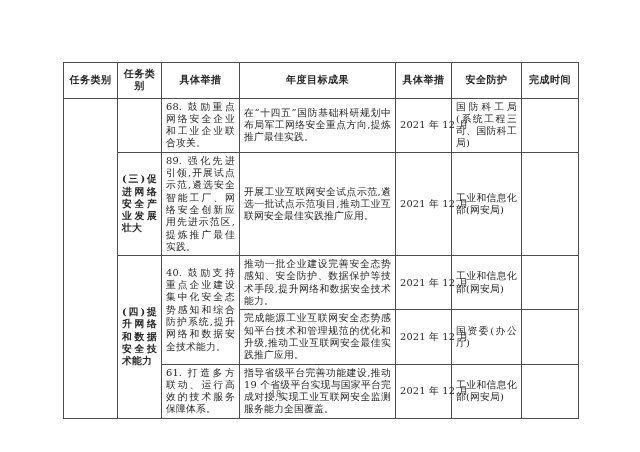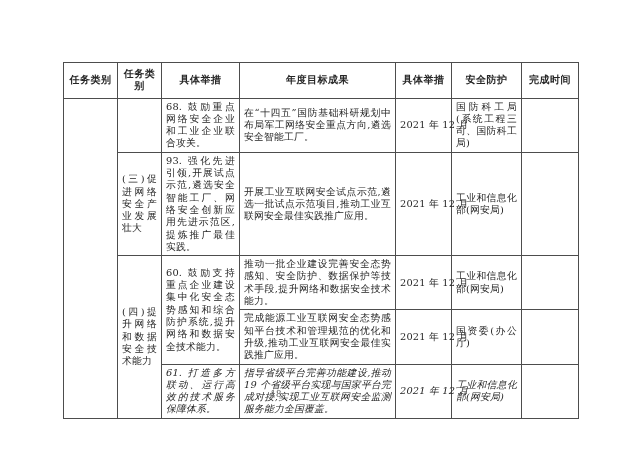--- a/index.html
+++ b/index.html
@@ -20,31 +20,31 @@
     font-size:9.8px;
     line-height:12.3px;
     letter-spacing:0.2px;
     word-break:break-all;
   }
   .task-table th{
     font-weight:bold;text-align:center;
     font-size:10px;padding:5px 1px;letter-spacing:0.5px;
   }
   .c-justify{text-align:justify;text-align-last:left;}
-  .c-kw{text-align:justify;padding:2px 3px;}
+  .c-kw{text-align:justify;padding:2px 3px;font-weight:bold;}
   .c-time{
     text-align:center;white-space:nowrap;
     font-size:9.2px;letter-spacing:-0.2px;padding:2px 1px;
   }
   .h-header{height:25px;}
   .h-r58{height:42px;}
   .h-r59{height:86px;}
   .h-r60a{height:49px;}
   .h-r60b{height:48px;}
-  .h-r61{height:52px;font-style:italic;}
+  .h-r61{height:52px;}
   .page-number{
     position:absolute;top:389px;left:0;width:552px;
     text-align:center;font-size:8.5px;color:#555555;
   }
 </style>
 </head>
 <body>
 
 <div class="doc-page">
 
@@ -67,36 +67,36 @@
         <th>具体举措</th>
         <th>安全防护</th>
         <th>完成时间</th>
       </tr>
     </thead>
     <tbody>
       <tr class="h-r58">
         <td rowspan="5"></td>
         <td class="c-kw"></td>
         <td class="c-justify">68. 鼓励重点网络安全企业和工业企业联合攻关。</td>
-        <td class="c-justify">在“十四五”国防基础科研规划中布局军工网络安全重点方向,遴选安全智能工厂。</td>
+        <td class="c-justify">在“十四五”国防基础科研规划中布局军工网络安全重点方向,提炼推广最佳实践。</td>
         <td class="c-time">2021 年 12 月</td>
         <td class="c-justify">国防科工局(系统工程三司、国防科工局)</td>
         <td></td>
       </tr>
       <tr class="h-r59">
         <td class="c-kw">(三)促进网络安全产业发展壮大</td>
-        <td class="c-justify">93. 强化先进引领,开展试点示范,遴选安全智能工厂、网络安全创新应用先进示范区,提炼推广最佳实践。</td>
+        <td class="c-justify">89. 强化先进引领,开展试点示范,遴选安全智能工厂、网络安全创新应用先进示范区,提炼推广最佳实践。</td>
         <td class="c-justify">开展工业互联网安全试点示范,遴选一批试点示范项目,推动工业互联网安全最佳实践推广应用。</td>
         <td class="c-time">2021 年 12 月</td>
         <td class="c-justify">工业和信息化部(网安局)</td>
         <td></td>
       </tr>
       <tr class="h-r60a">
         <td class="c-kw" rowspan="3">(四)提升网络和数据安全技术能力</td>
-        <td class="c-justify" rowspan="2">60. 鼓励支持重点企业建设集中化安全态势感知和综合防护系统,提升网络和数据安全技术能力。</td>
+        <td class="c-justify" rowspan="2">40. 鼓励支持重点企业建设集中化安全态势感知和综合防护系统,提升网络和数据安全技术能力。</td>
         <td class="c-justify">推动一批企业建设完善安全态势感知、安全防护、数据保护等技术手段,提升网络和数据安全技术能力。</td>
         <td class="c-time">2021 年 12 月</td>
         <td class="c-justify">工业和信息化部(网安局)</td>
         <td></td>
       </tr>
       <tr class="h-r60b">
         <td class="c-justify">完成能源工业互联网安全态势感知平台技术和管理规范的优化和升级,推动工业互联网安全最佳实践推广应用。</td>
         <td class="c-time">2021 年 12 月</td>
         <td class="c-justify">国资委(办公厅)</td>
         <td></td>

